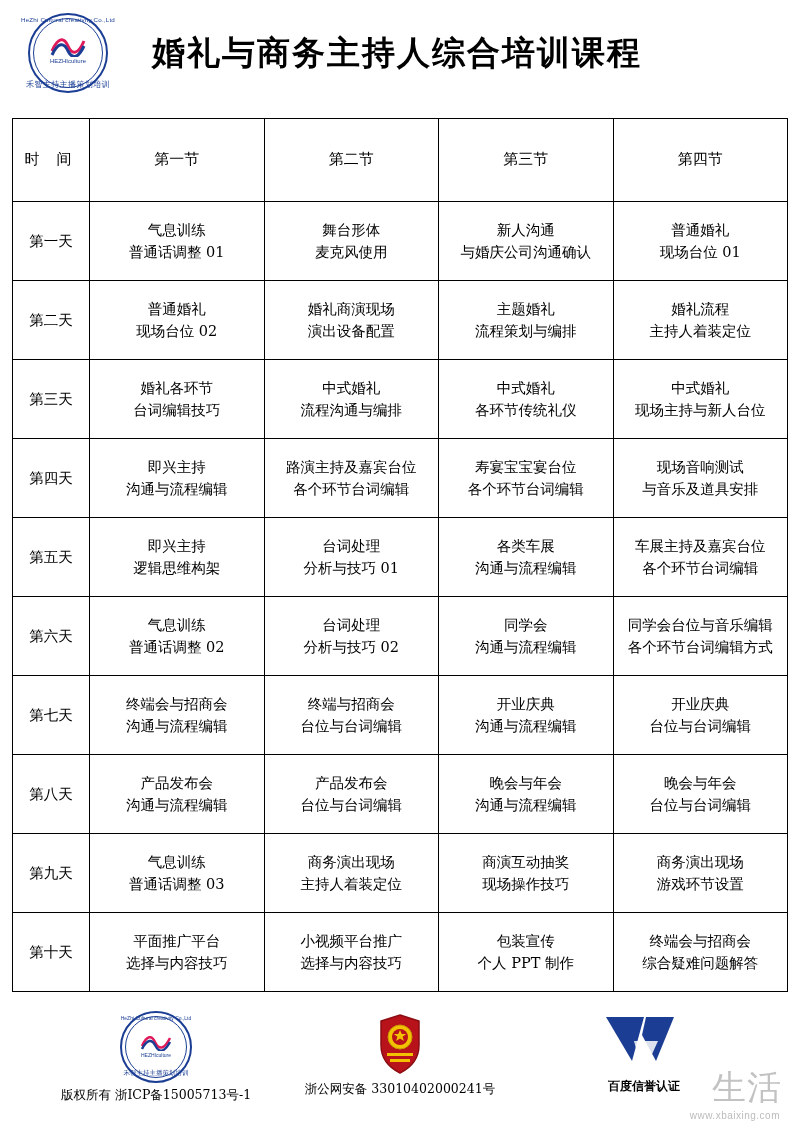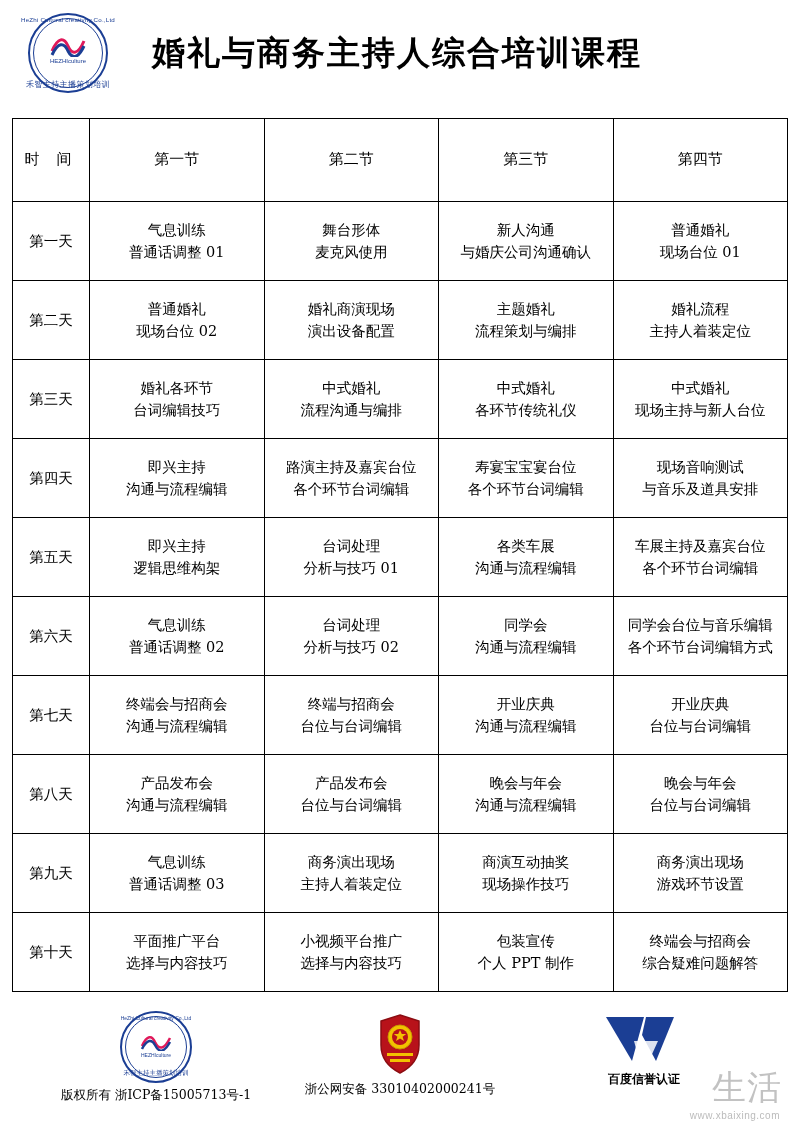--- a/index.html
+++ b/index.html
@@ -219,21 +219,21 @@
 
   .credit-logo {
     width: 88px;
     height: 58px;
     position: relative;
   }
   .credit-caption {
     font-family: "DejaVu Serif", "Liberation Serif", serif;
     font-size: 12px;
     font-weight: bold;
-    margin-top: 2px;
+    margin-top: 9px;
   }
   .watermark {
     position: absolute;
     right: 18px;
     bottom: 16px;
     font-family: "DejaVu Serif", "Liberation Serif", serif;
     font-size: 34px;
     color: rgba(120,120,120,0.45);
     letter-spacing: 1px;
     pointer-events: none;

